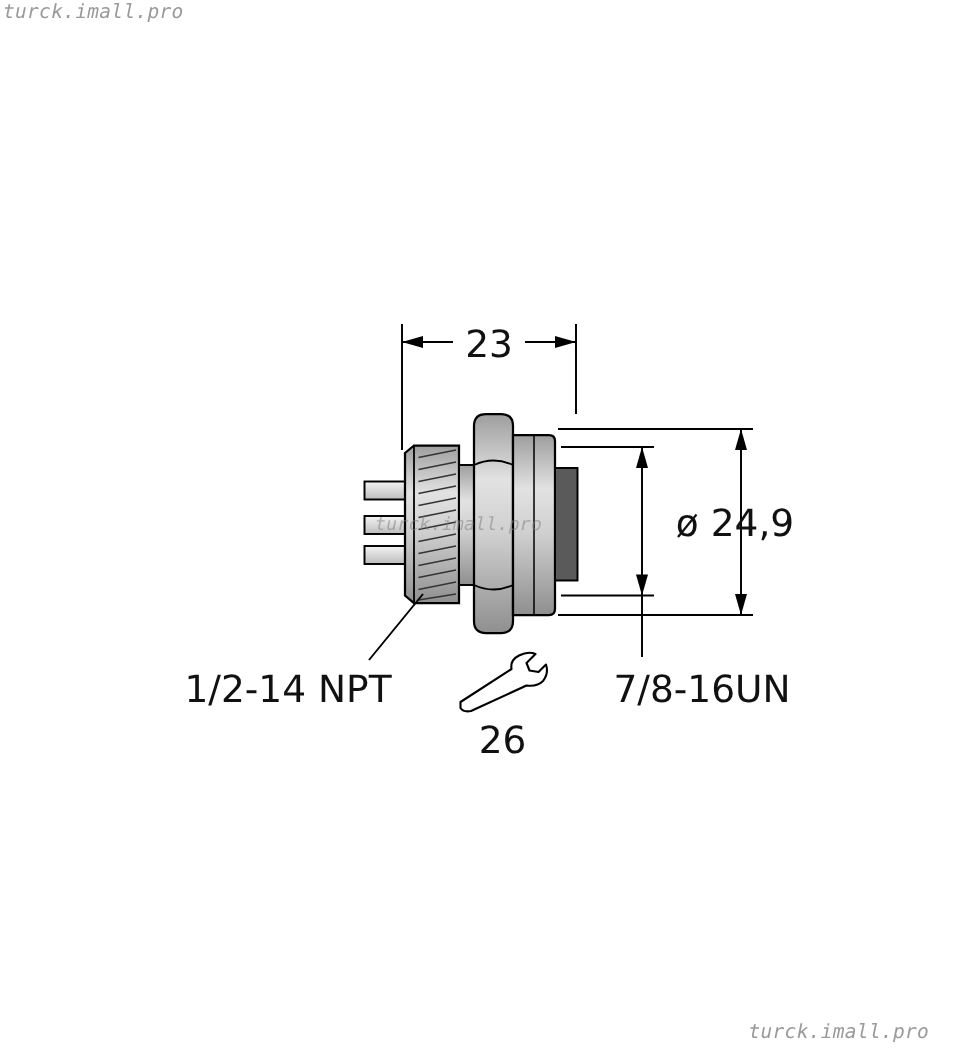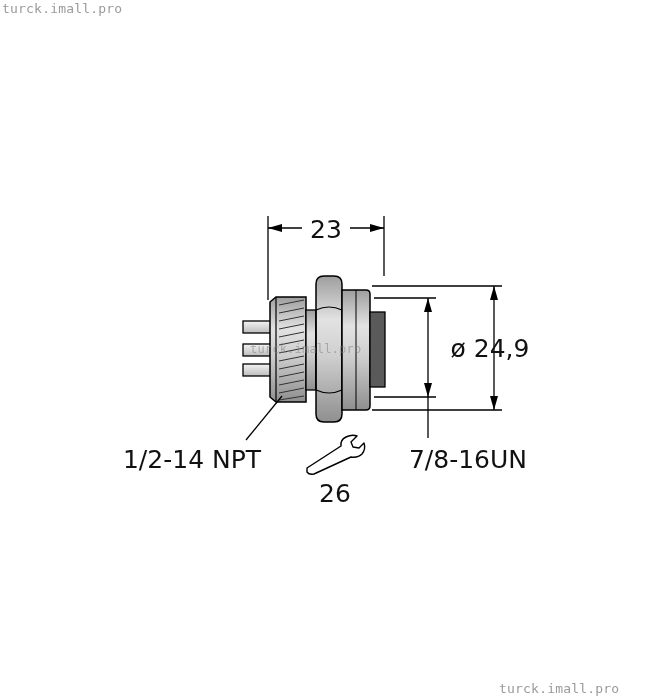--- a/index.html
+++ b/index.html
@@ -1,17 +1,17 @@
 <!DOCTYPE html>
 <html><head>
   <meta charset="utf-8">
   <style>
     html, body { margin: 0; padding: 0; background: #ffffff; }
     body { width: 653px; height: 700px; position: relative; overflow: hidden; }
-    .wm { position: absolute; font-family: "DejaVu Sans Mono", "Liberation Mono", monospace; font-size: 13px; color: #9a9a9a; letter-spacing: 0.2px; white-space: nowrap; }
+    .wm { position: absolute; font-family: "DejaVu Sans Mono", "Liberation Mono", monospace; font-size: 13px; color: #9a9a9a; letter-spacing: 0.2px; white-space: nowrap; font-style: italic; }
     #wm-top { left: 2px; top: 1px; }
     #wm-bottom { left: 499px; top: 681px; }
     #wm-mid { left: 250px; top: 342px; font-size: 12px; color: rgba(130,130,130,0.55); }
     svg.drawing { position: absolute; left: 0; top: 0; }
     .lbl { font-family: "DejaVu Sans", "Liberation Sans", sans-serif; font-size: 25px; fill: #111; }
   </style>
 </head>
 <body>
 
 <div class="wm" id="wm-top">turck.imall.pro</div>

